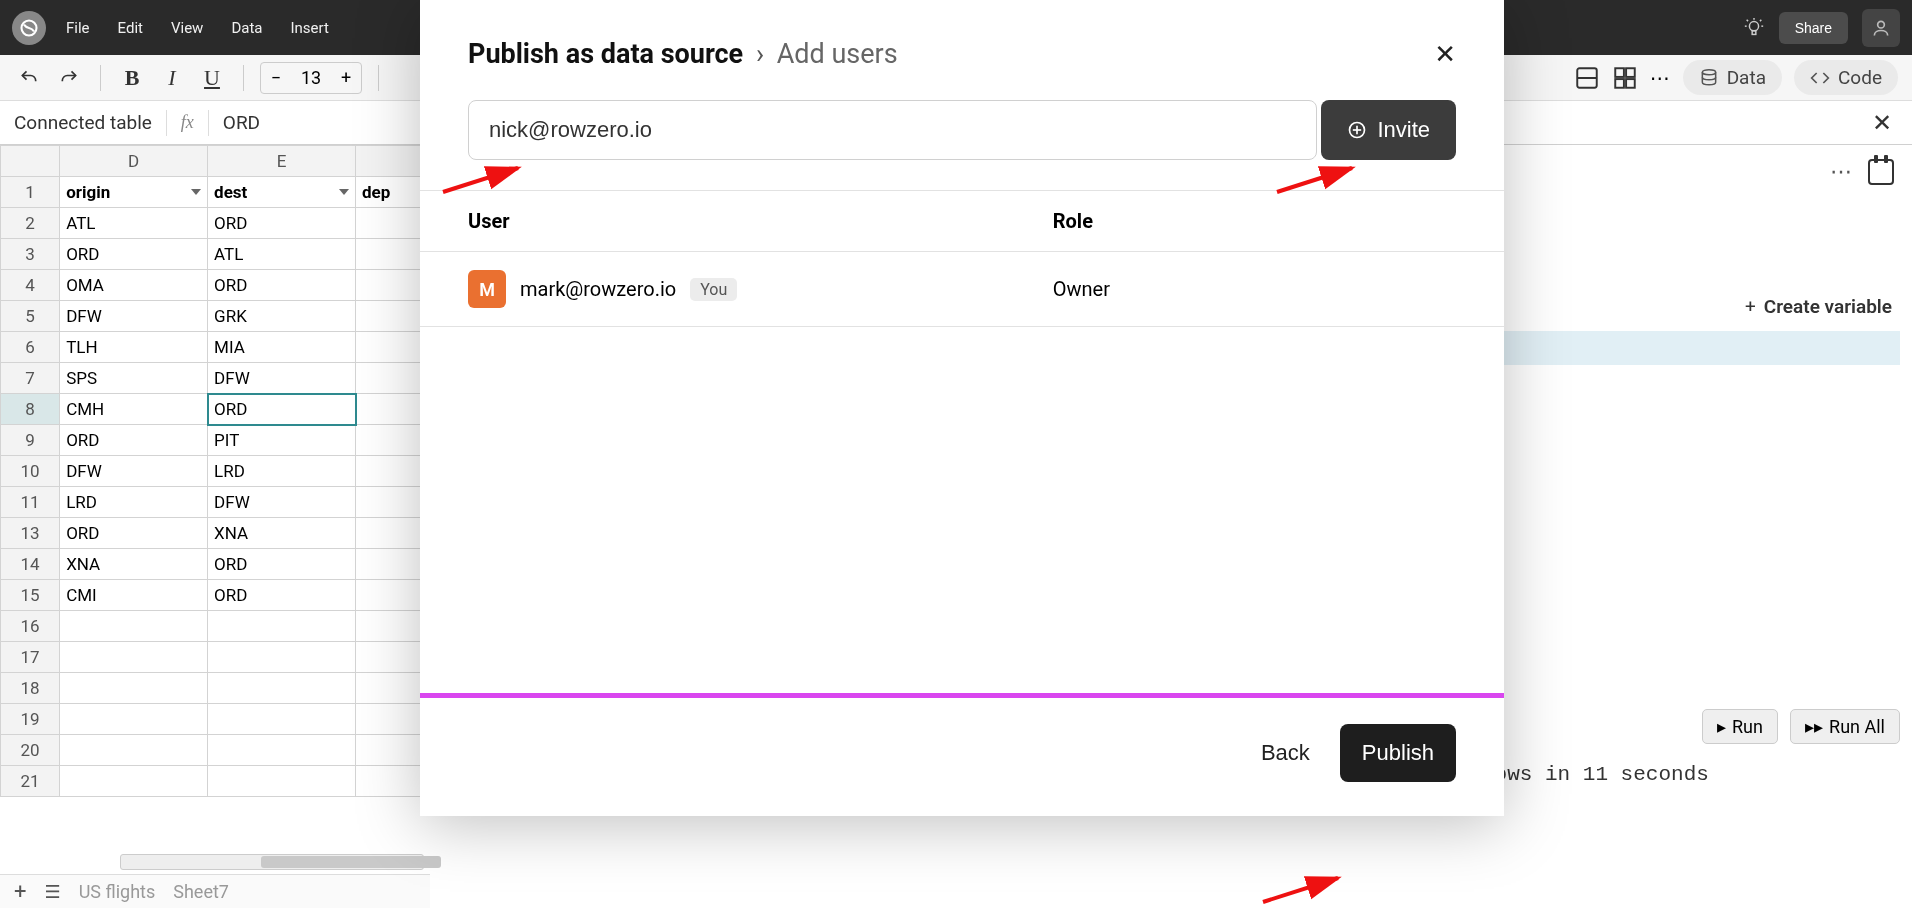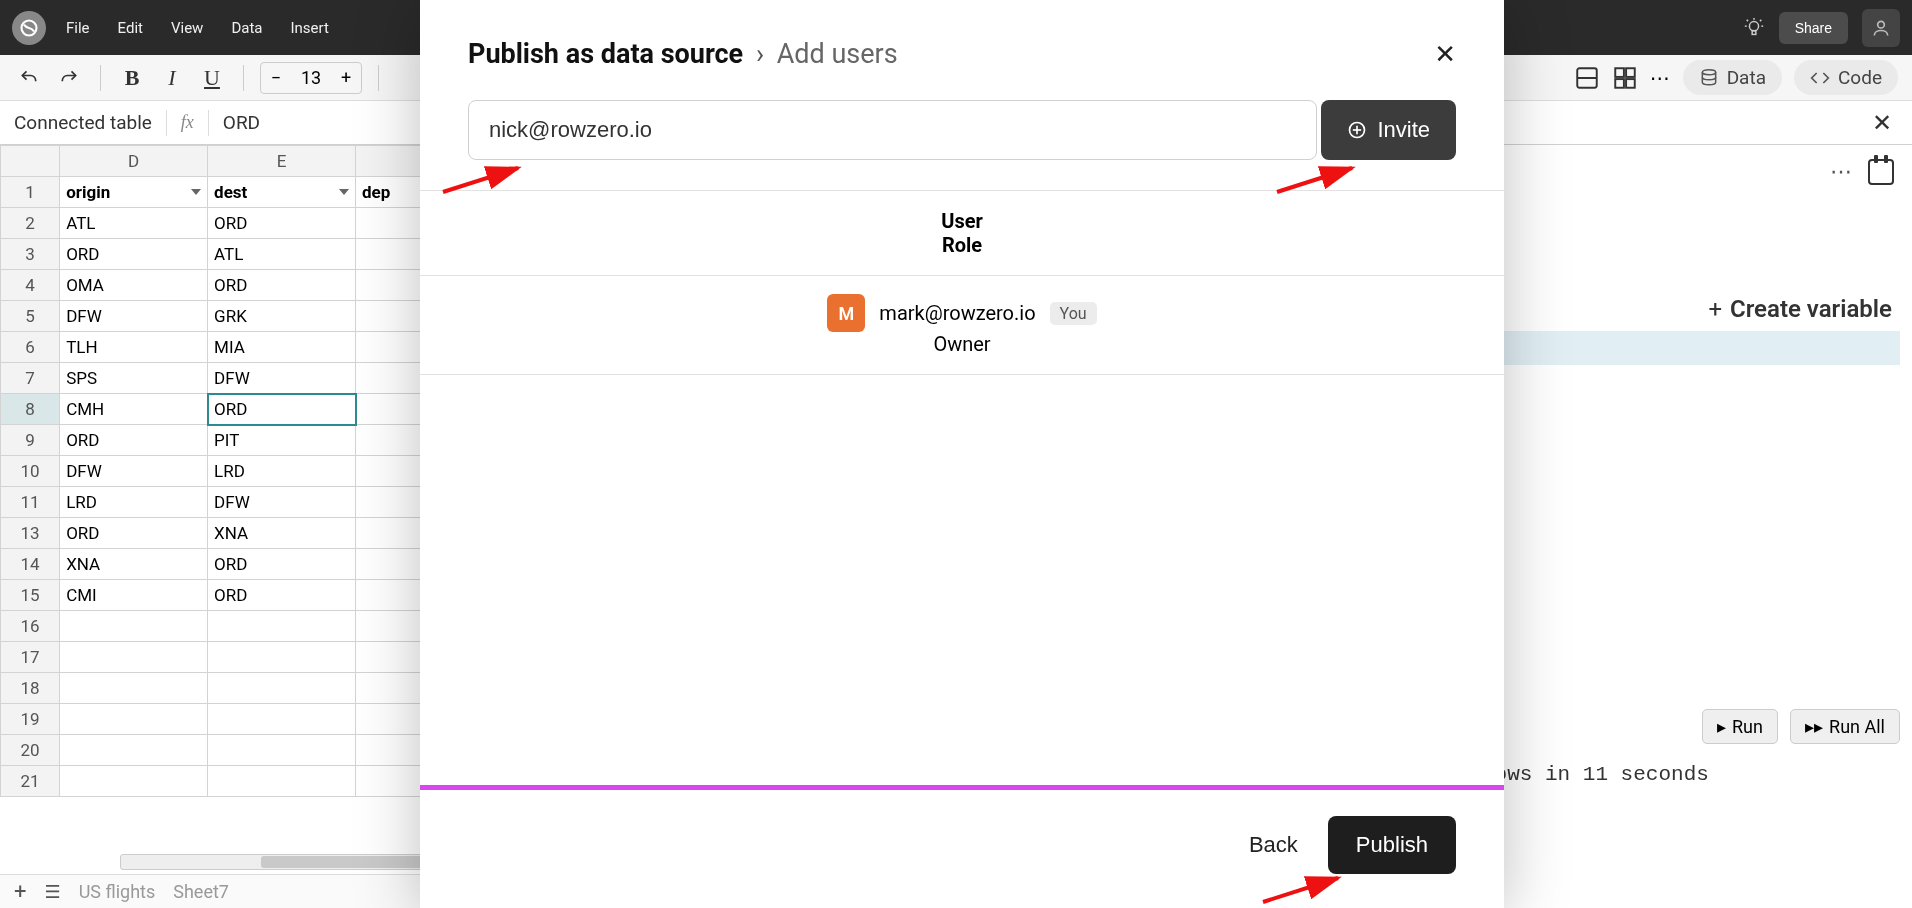--- a/index.html
+++ b/index.html
@@ -52,48 +52,48 @@
   .sheet-tabs .plus { font-size:22px; color:#555; }
   .sheet-tabs .list-icon { font-size:18px; color:#555; }
   .sheet-tabs .tab { font-size:18px; color:#999; }
   
   .right-panel { position:absolute; top:145px; right:0; width:430px; bottom:0; background:#fff; }
   .rp-top { height:108px; border-bottom:0; display:flex; align-items:flex-start; justify-content:flex-end; padding:14px 18px; gap:14px; }
   .rp-more { font-size:22px; letter-spacing:2px; color:#555; }
   .rp-cal { width:26px; height:26px; border:2px solid #333; border-radius:4px; position:relative; }
   .rp-cal::before { content:""; position:absolute; top:-6px; left:4px; width:4px; height:8px; background:#333; border-radius:1px; }
   .rp-cal::after { content:""; position:absolute; top:-6px; right:4px; width:4px; height:8px; background:#333; border-radius:1px; }
-  .rp-create { position:absolute; top:150px; right:20px; font-size:24px; color:#333; font-weight:600; }
+  .rp-create { position:absolute; top:150px; right:20px; font-size:19px; color:#333; font-weight:600; }
   .rp-create::before { content:"+"; margin-right:8px; font-weight:normal; }
   .rp-hl { position:absolute; top:186px; left:0; right:12px; height:34px; background:#e1eff5; }
   .rp-runbar { position:absolute; top:564px; right:12px; display:flex; gap:12px; }
   .rp-run, .rp-runall { background:#efefef; border:1px solid #ccc; border-radius:5px; padding:6px 14px; font-size:18px; display:flex; align-items:center; gap:6px; }
   .rp-code { position:absolute; top:618px; left:0; right:0; font-family:"Courier New",monospace; font-size:21px; color:#333; padding-left:0; white-space:pre; }
-  .modal { position:absolute; top:0; left:420px; width:1084px; height:908px; background:#fff; box-shadow:0 8px 60px rgba(0,0,0,.25); display:flex; flex-direction:column; }
+  .modal { position:absolute; top:0; left:420px; width:1084px; height:816px; background:#fff; box-shadow:0 8px 60px rgba(0,0,0,.25); display:flex; flex-direction:column; }
   .modal-header { padding:38px 48px 30px 48px; display:flex; align-items:center; }
   .modal-title { font-size:27px; }
   .modal-title .strong { font-weight:700; color:#111; }
   .modal-title .sep { color:#555; margin:0 6px; }
   .modal-title .sub { color:#666; font-weight:400; }
   .modal-close { margin-left:auto; font-size:26px; color:#222; cursor:pointer; }
   .invite-row { padding:0 48px 30px 48px; display:flex; gap:4px; align-items:center; }
   .invite-input { flex:1; height:60px; border:1px solid #d0d0d0; border-radius:8px; font-size:22px; padding:0 20px; color:#333; }
   .invite-btn { height:60px; padding:0 26px; background:#3c3c3c; color:#fff; border:none; border-radius:8px; font-size:22px; display:flex; align-items:center; gap:10px; cursor:pointer; }
   .invite-btn svg { width:20px; height:20px; }
   .user-table { border-top:1px solid #e2e2e2; }
-  .user-thead, .user-row { display:flex; padding:18px 48px; align-items:center;flex-direction:column; }
+  .user-thead, .user-row { display:flex; padding:18px 48px; align-items:center; }
   .user-thead { border-bottom:1px solid #e2e2e2; font-weight:700; font-size:20px; }
   .user-row { border-bottom:1px solid #e2e2e2; font-size:20px; }
   .col-user { flex:1.45; display:flex; align-items:center; gap:14px; }
   .col-role { flex:1; }
   .avatar { width:38px; height:38px; border-radius:6px; background:#ea7030; color:#fff; display:flex; align-items:center; justify-content:center; font-weight:600; font-size:18px; }
   .you-pill { background:#ececec; color:#555; font-size:16px; padding:2px 10px; border-radius:5px; }
   .modal-footer { margin-top:auto; border-top:5px solid #d946ef; padding:26px 48px 34px 48px; display:flex; justify-content:flex-end; align-items:center; gap:30px; }
   .back-btn { font-size:22px; background:none; border:none; color:#222; cursor:pointer; }
-  .publish-btn { background:#1e1e1e; color:#fff; border:none; border-radius:8px; padding:16px 28px; font-size:22px; cursor:pointer; }
+  .publish-btn { background:#1e1e1e; color:#fff; border:none; border-radius:8px; padding:16px 22px; font-size:22px; cursor:pointer; }
   
   .arrow { position:absolute; pointer-events:none; }
   .arrow svg { overflow:visible; }
 </style>
 </head>
 <body>
 
 <div class="menubar">
   <div class="logo-circle">
     <svg viewBox="0 0 24 24" fill="none" stroke="#fff" stroke-width="2.5">

